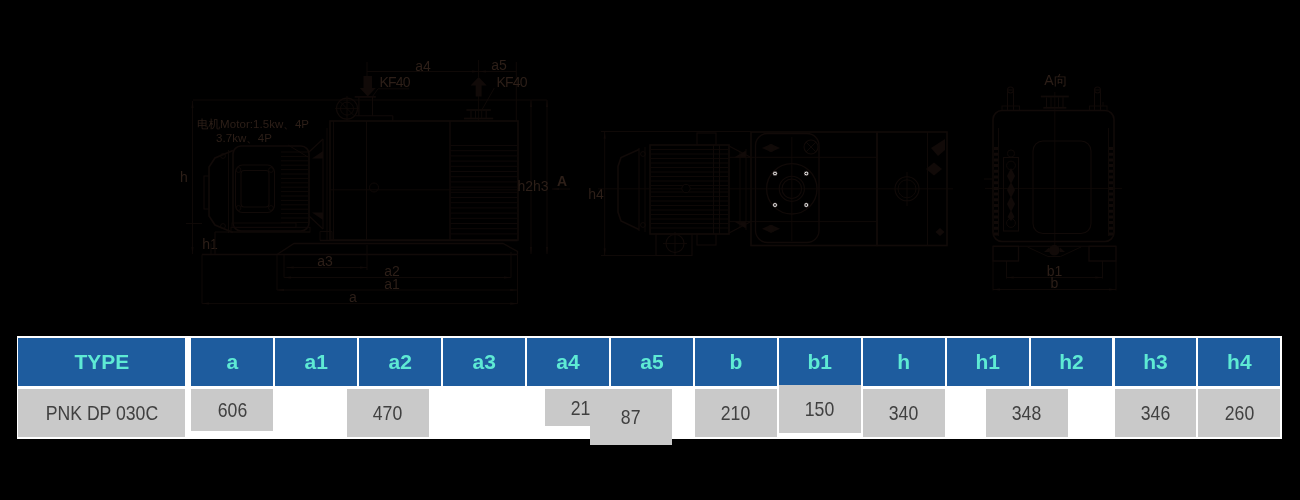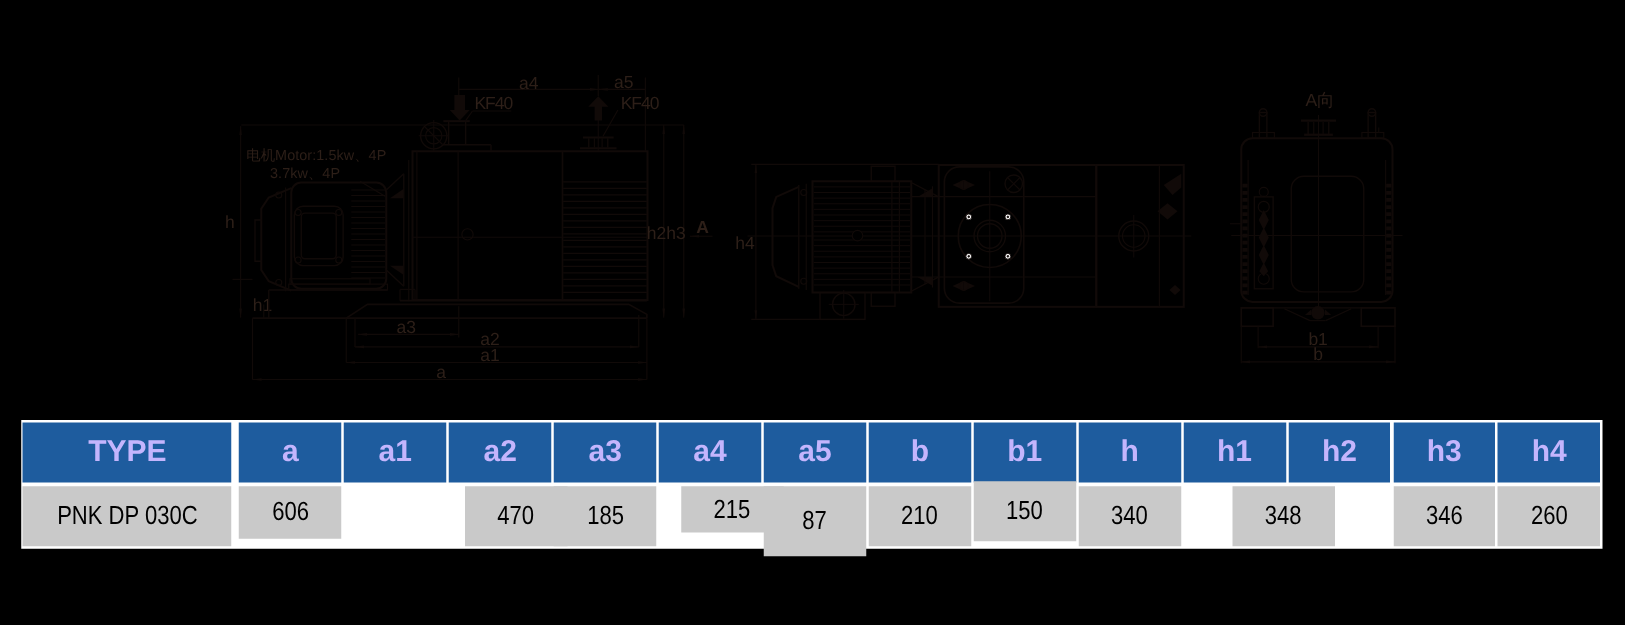--- a/index.html
+++ b/index.html
@@ -1,17 +1,17 @@
 <!DOCTYPE html>
 <html><head>
 <meta charset="utf-8">
 <style>
 html,body{margin:0;padding:0;background:#000;width:1300px;height:500px;overflow:hidden;position:relative;font-family:"Liberation Sans",sans-serif}
-.hc{position:absolute;background:#1e5c9e;color:#c4b5fd;display:flex;align-items:center;justify-content:center;font-weight:bold;font-size:24px}
-.dc{position:absolute;background:#c9c9c9;color:#000000;display:flex;align-items:center;justify-content:center;font-size:21px}
+.hc{position:absolute;background:#1e5c9e;color:#5eead4;display:flex;align-items:center;justify-content:center;font-weight:bold;font-size:21px}
+.dc{position:absolute;background:#c9c9c9;color:#404040;display:flex;align-items:center;justify-content:center;font-size:21px}
 .dc span{display:inline-block;transform:scaleX(0.84)}
 </style>
 </head>
 <body>
 
 <svg width="1300" height="500" viewBox="0 0 1300 500" style="position:absolute;left:0;top:0" fill="none" stroke="#110a08" stroke-width="1">
 <defs>
 <marker id="ar" viewBox="0 0 10 10" refX="9" refY="5" markerWidth="9" markerHeight="9" orient="auto-start-reverse">
         <path d="M0,3.7 L10,5 L0,6.3 Z" fill="#110a08" stroke="none"></path>
       </marker>
@@ -451,30 +451,27 @@
 <div class="hc" style="left:1097.5px;top:2.3px;width:81.9px;height:48px">h3</div>
 <div class="hc" style="left:1181.4px;top:2.3px;width:81.9px;height:48px">h4</div>
 
 <div class="dc" style="left:1.4px;top:53.3px;width:167.1px;height:48.1px">
       <span>PNK DP 030C</span>
     </div>
 
 <div class="dc" style="left:174.4px;top:53.3px;width:81.9px;height:42px">
       <span>606</span>
     </div>
-<div class="dc" style="left:355px;top:53.3px;width:81.9px;height:48.1px">
+<div class="dc" style="left:330px;top:53.3px;width:81.9px;height:48.1px">
       <span>470</span>
-    </div>
-<div class="dc" style="left:426.2px;top:53.3px;width:81.9px;height:48.1px">
-      <span>185</span>
     </div>
 <div class="dc" style="left:528px;top:53.3px;width:81.9px;height:37px">
       <span>215</span>
     </div>
-<div class="dc" style="left:594.0px;top:53.3px;width:81.9px;height:56px">
+<div class="dc" style="left:573px;top:53.3px;width:81.9px;height:56px">
       <span>87</span>
     </div>
 <div class="dc" style="left:677.9px;top:53.3px;width:81.9px;height:48.1px">
       <span>210</span>
     </div>
 <div class="dc" style="left:761.8px;top:49px;width:81.9px;height:48.1px">
       <span>150</span>
     </div>
 <div class="dc" style="left:845.8px;top:53.3px;width:81.9px;height:48.1px">
       <span>340</span>

